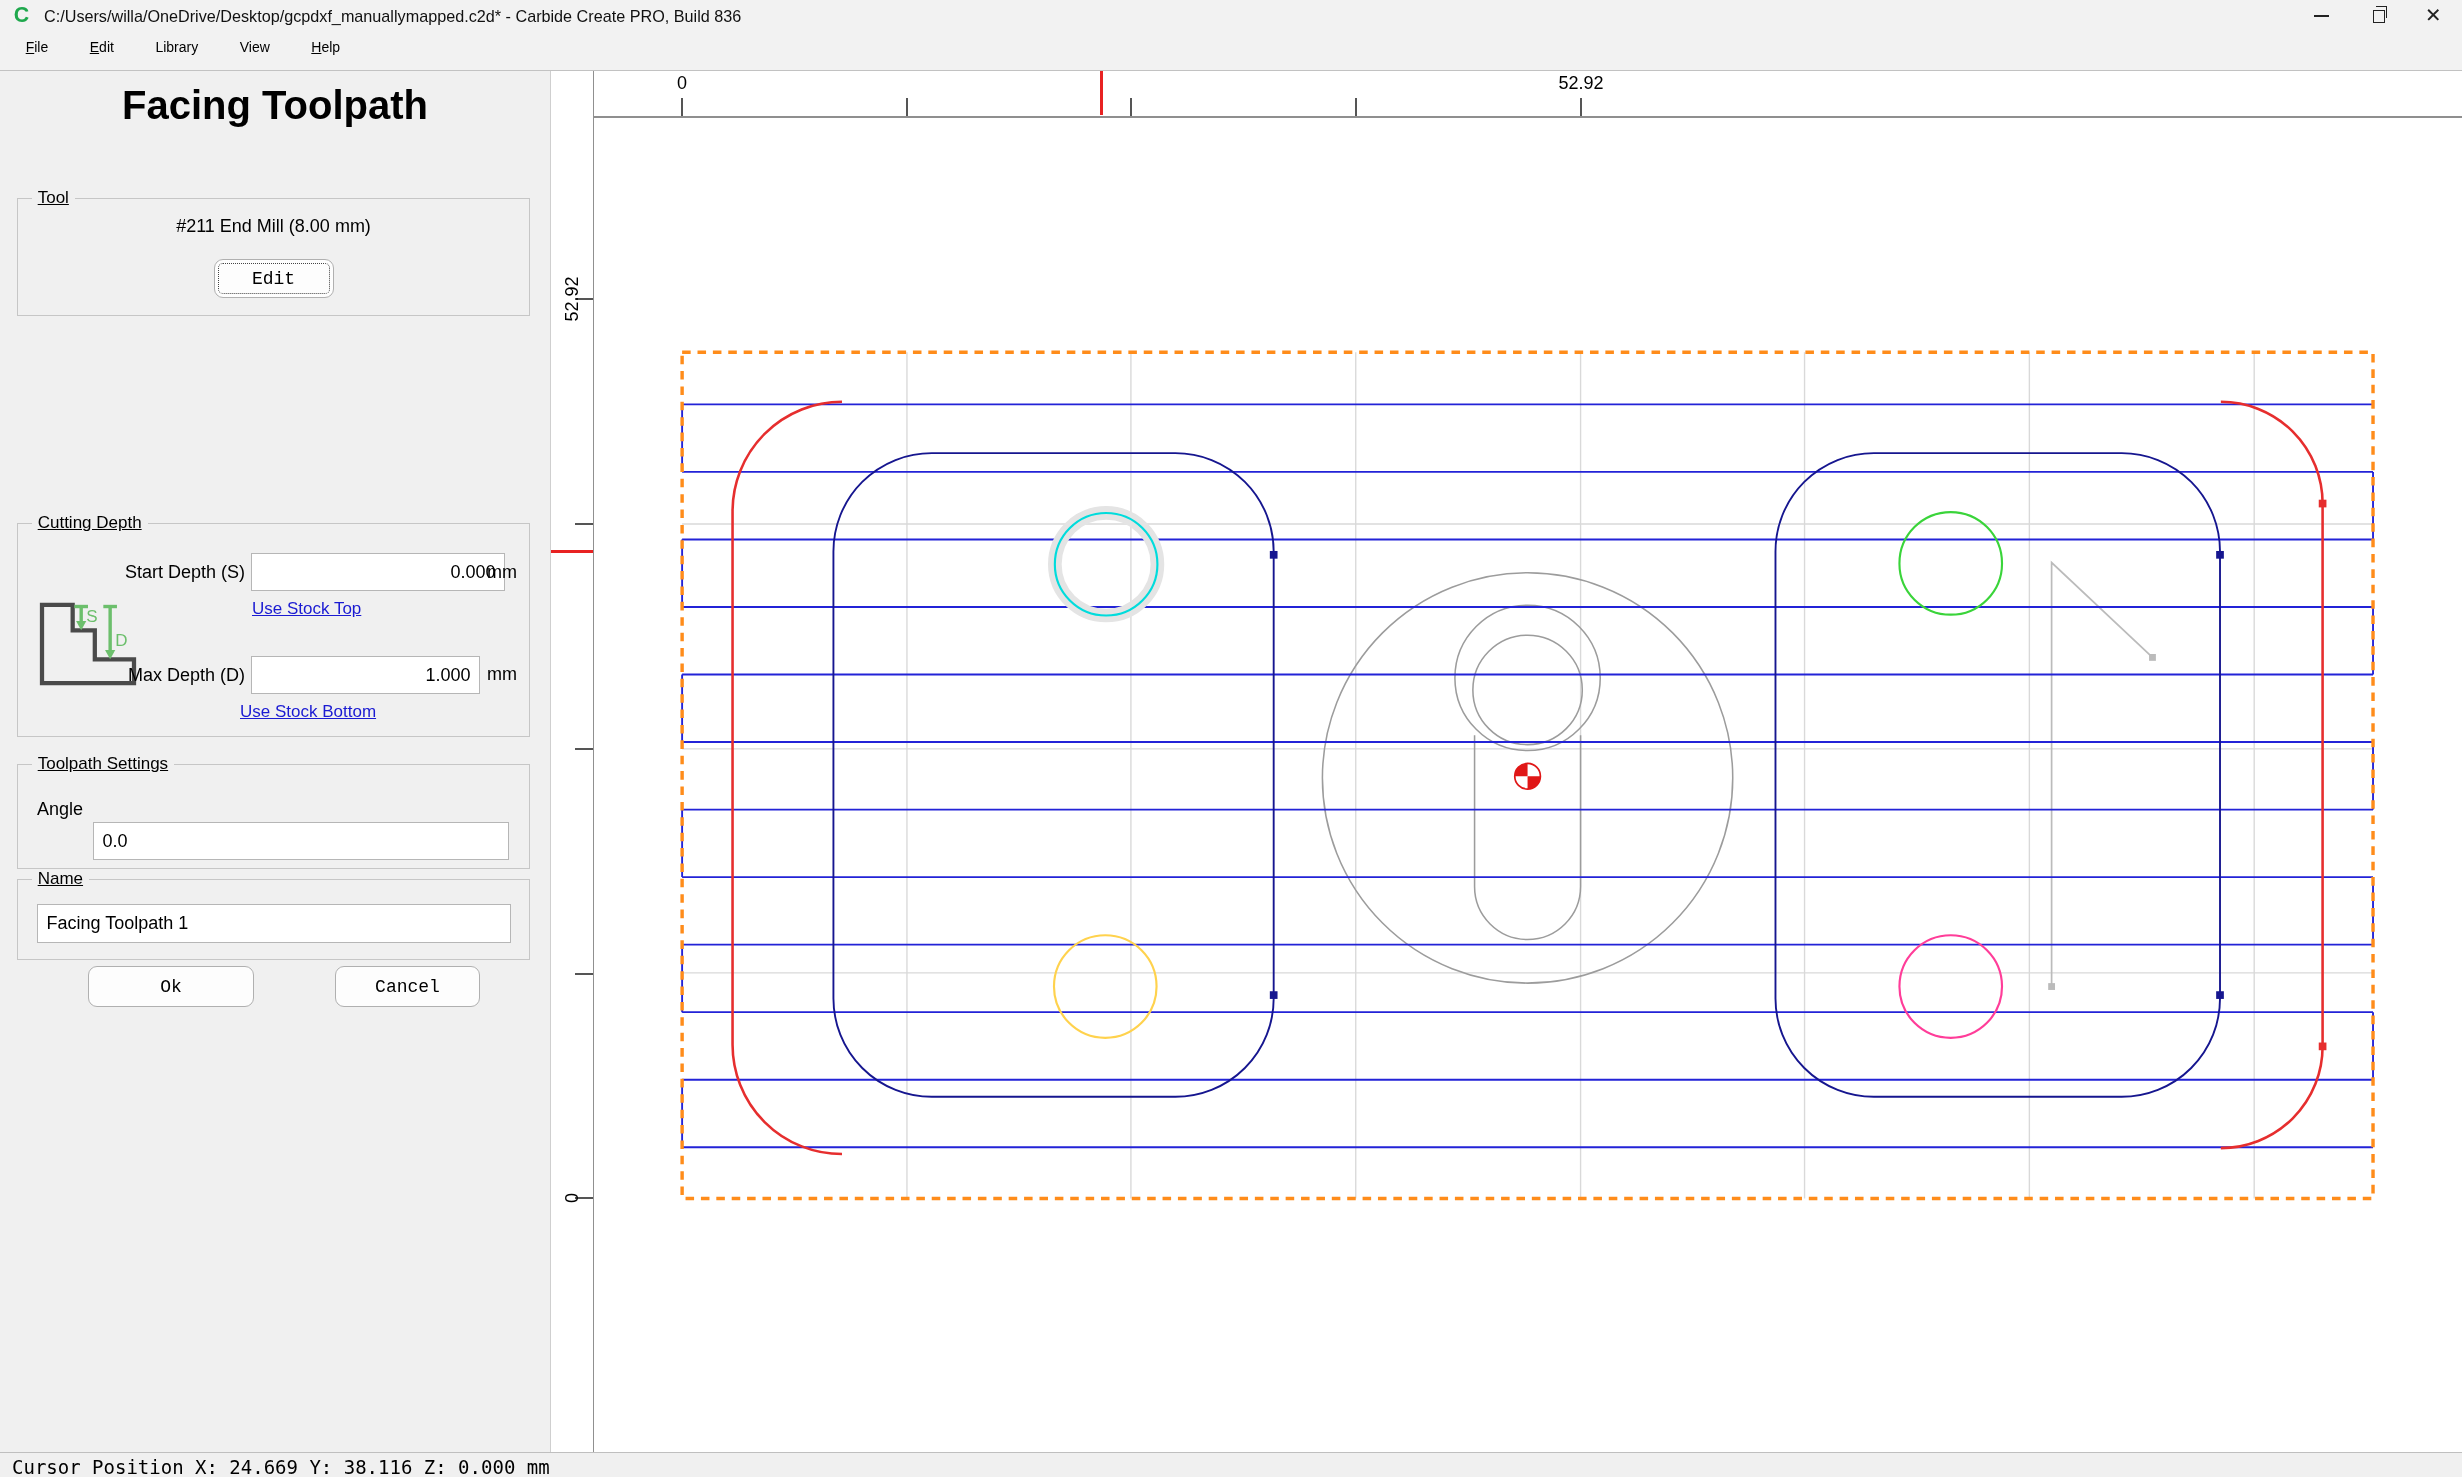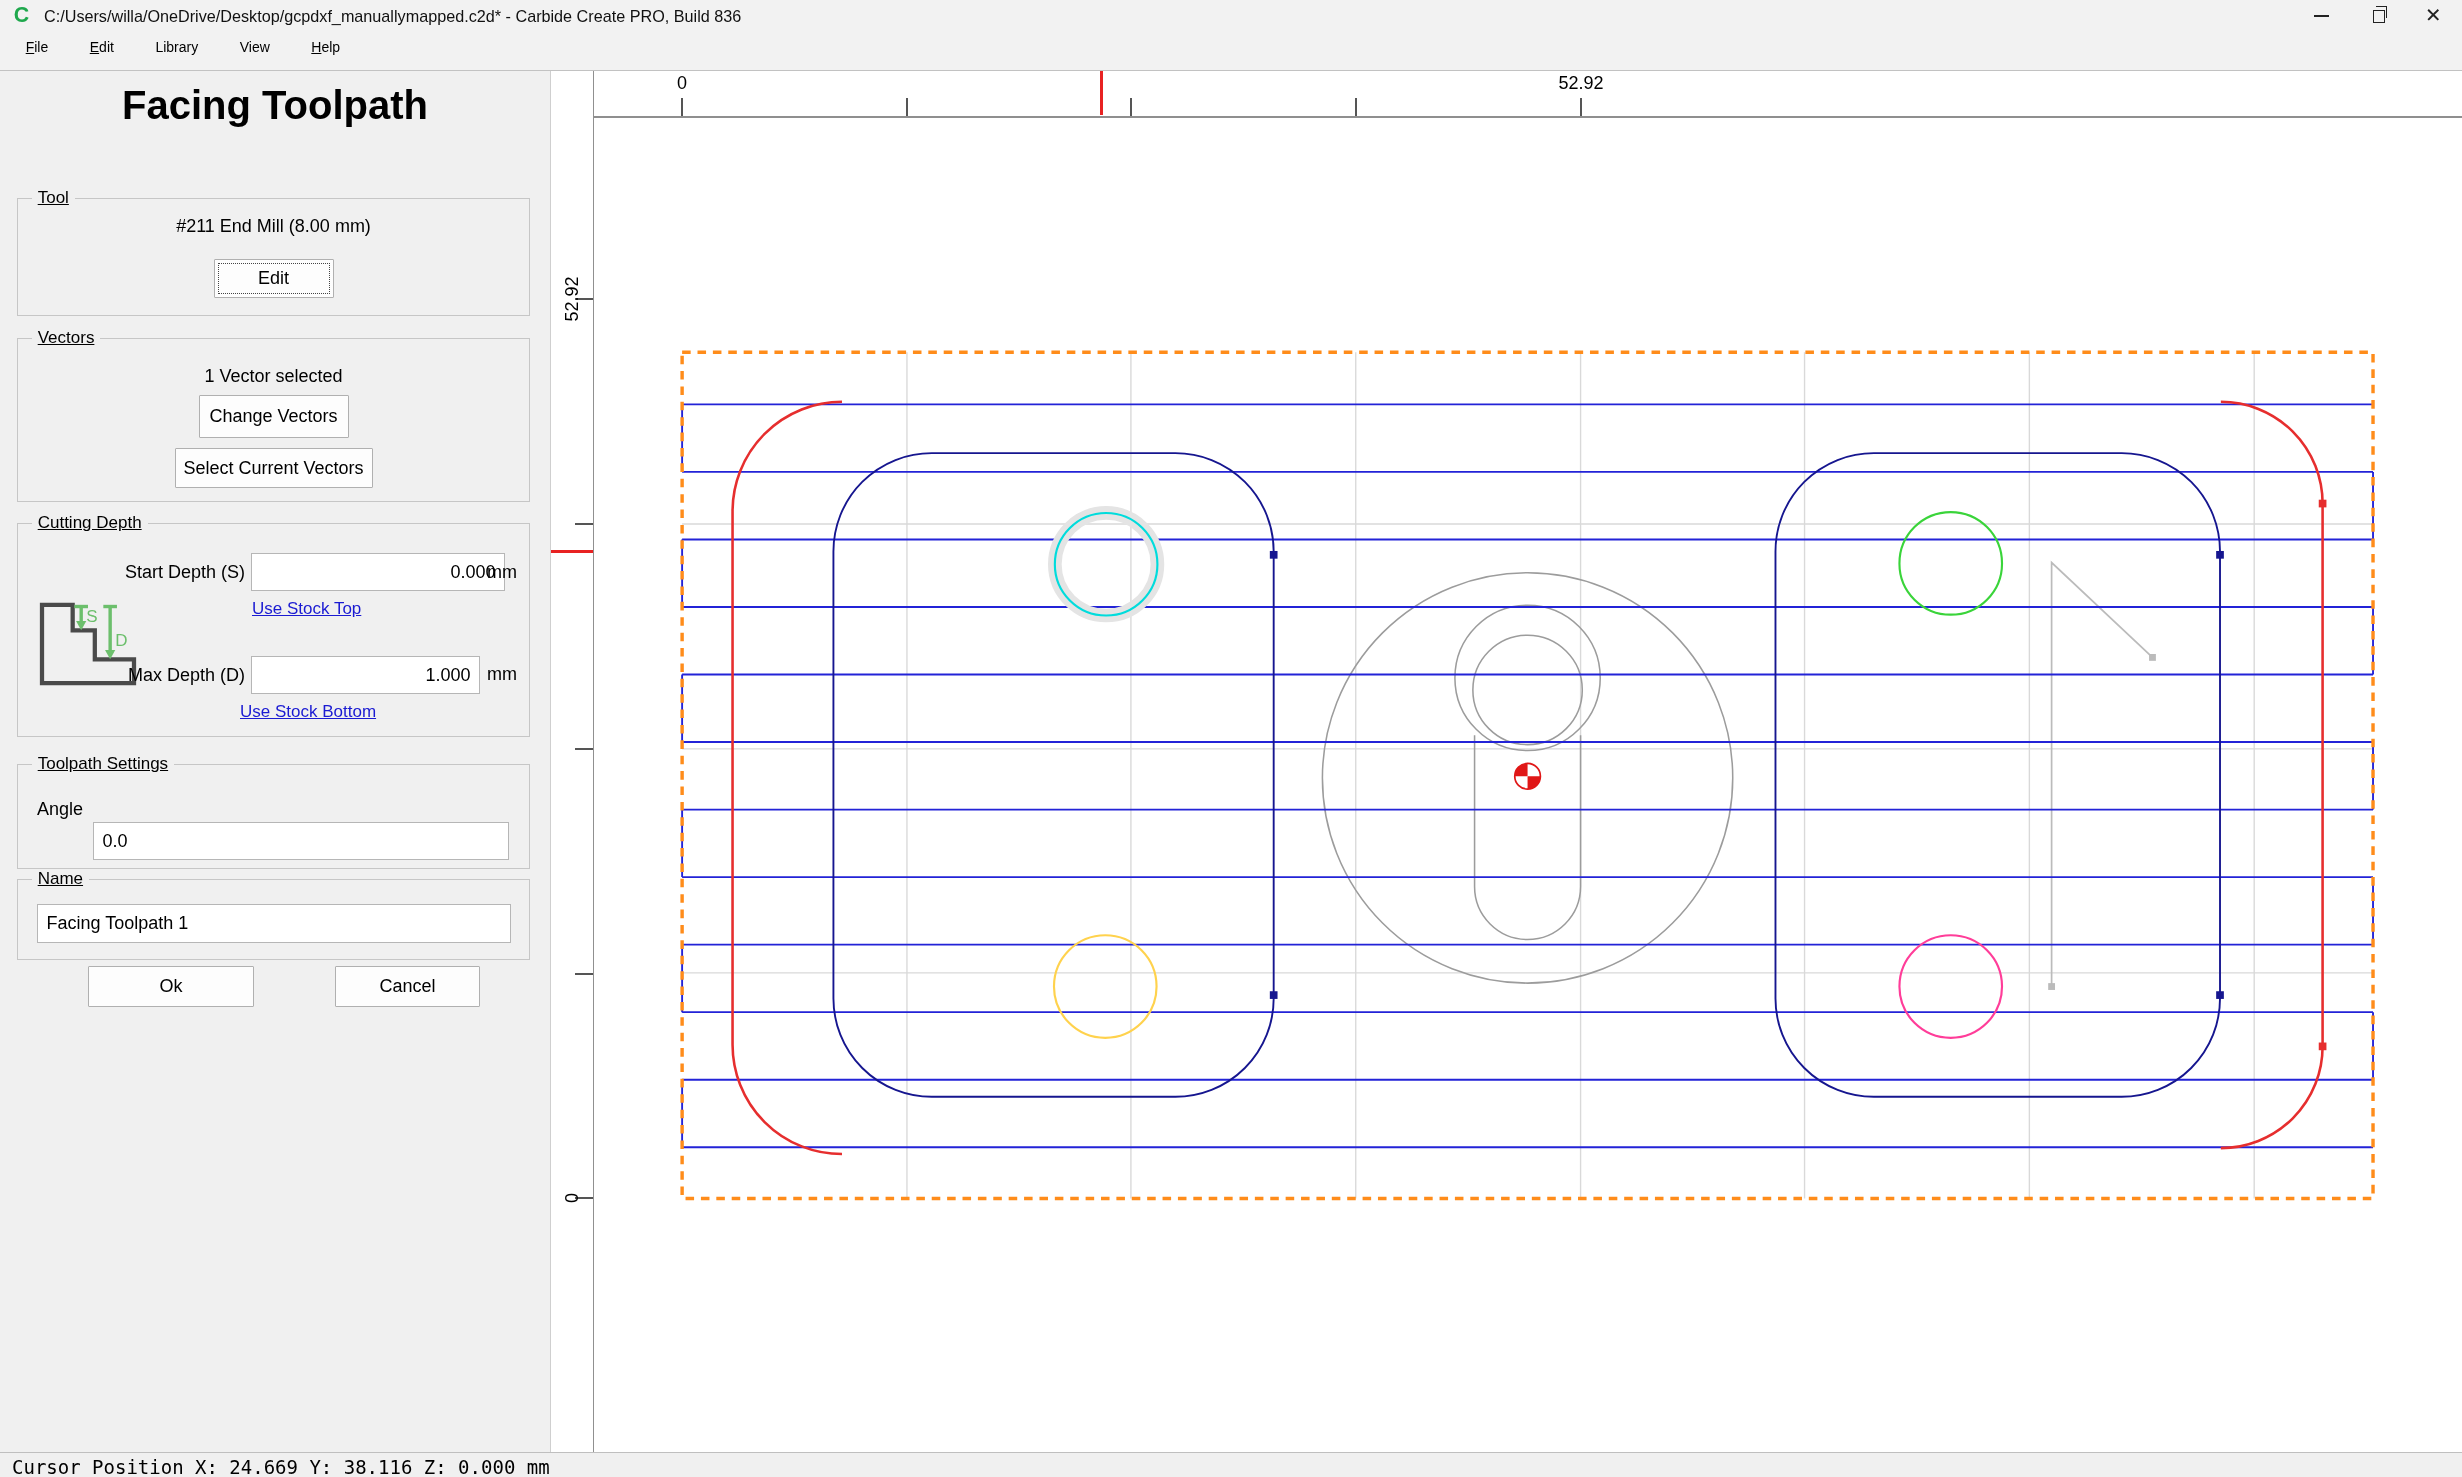--- a/index.html
+++ b/index.html
@@ -21,22 +21,22 @@
   .menu-item span.u{text-decoration:underline;}
   .main-sep{position:absolute;left:0;top:70px;width:2462px;height:0.9px;background:#c2c2c2;}
   
   .panel{position:absolute;left:0;top:71px;width:550px;height:1384px;background:#f0f0f0;border-right:0.9px solid #a9a9a9;}
   .heading{position:absolute;left:0;top:12px;width:100%;text-align:center;font-size:40px;font-weight:700;}
   .group{position:absolute;left:17px;width:511px;border:0.9px solid #c6c6c6;background:#f0f0f0;}
   .group-label{position:absolute;left:13.7px;top:-11px;padding:0 6px;background:#f0f0f0;font-size:17px;text-decoration:underline;}
   .g-tool{top:127px;height:116px;} .g-vectors{top:267px;height:162px;}
   .g-cut{top:452px;height:212px;} .g-tps{top:693px;height:103px;} .g-name{top:808px;height:79px;}
   .centered-text{position:absolute;left:0;width:100%;text-align:center;font-size:18px;}
-  .btn{position:absolute;background:#fdfdfd;border:0.9px solid #b0b0b0;border-radius:1px;
-       font-size:18px;text-align:center;font-family:Liberation Sans, sans-serif;}
+  .btn{position:absolute;background:#fdfdfd;border:0.9px solid #b0b0b0;border-radius:9px;
+       font-size:18px;text-align:center;font-family:Liberation Mono, monospace;}
   .btn-center{left:50%;transform:translateX(-50%);}
   .btn-focus{outline:0.9px dotted #444;outline-offset:-5.1px;}
   .field-label{position:absolute;font-size:18px;}
   .lbl-right{text-align:right;}
   .tb{position:absolute;background:#fff;border:0.9px solid #b6b6b6;font-size:18px;padding:0 8.5px;
       font-family:"Liberation Sans",sans-serif;box-sizing:border-box;}
   .tb-right{text-align:right;}
   .unit{position:absolute;font-size:18px;}
   .link{position:absolute;font-size:17px;color:#1a1ad2;text-decoration:underline;cursor:pointer;}
   .depth-icon{position:absolute;left:17px;top:74px;}
@@ -88,26 +88,20 @@
 
   <div class="panel">
     <div class="heading">Facing Toolpath</div>
 
     <div class="group g-tool">
       <span class="group-label">Tool</span>
       <div class="centered-text" style="top:17px;">#211 End Mill (8.00 mm)</div>
       <button class="btn btn-center btn-focus" style="top:60px;width:120px;height:39px;">Edit</button>
     </div>
 
-    <div class="group g-vectors">
-      <span class="group-label">Vectors</span>
-      <div class="centered-text" style="top:27px;">1 Vector selected</div>
-      <button class="btn btn-center" style="top:56px;width:150px;height:43px;">Change Vectors</button>
-      <button class="btn btn-center" style="top:109px;width:198px;height:40px;">Select Current Vectors</button>
-    </div>
 
     <div class="group g-cut">
       <span class="group-label">Cutting Depth</span>
       <div class="field-label lbl-right" style="left:0;width:227px;top:29px;line-height:38px;">Start Depth (S)</div>
       <input class="tb tb-right" style="left: 233px; top: 29px; width: 254px; height: 38px;" value="0.000">
       <span class="unit" style="left:469px;top:38px;">mm</span>
       <span class="link" style="left:234px;top:75px;">Use Stock Top</span>
 
       <svg class="depth-icon" width="106" height="92" viewBox="0 0 124 108">
         <path d="M8,8 H44 V38 H70 V72 H116 V100 H8 Z" fill="none" stroke="#4a4a4a" stroke-width="5"></path>

